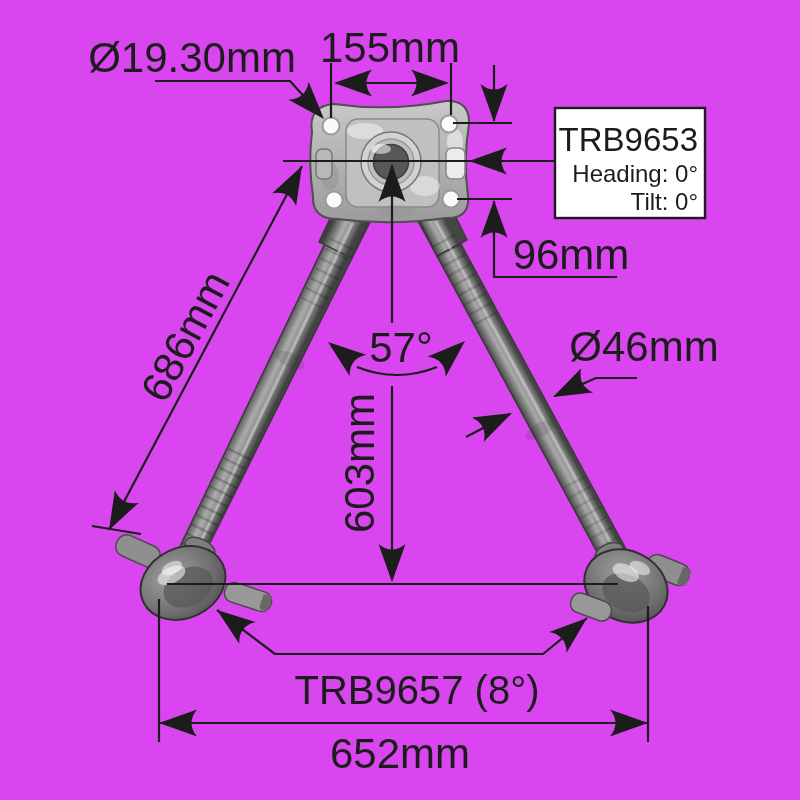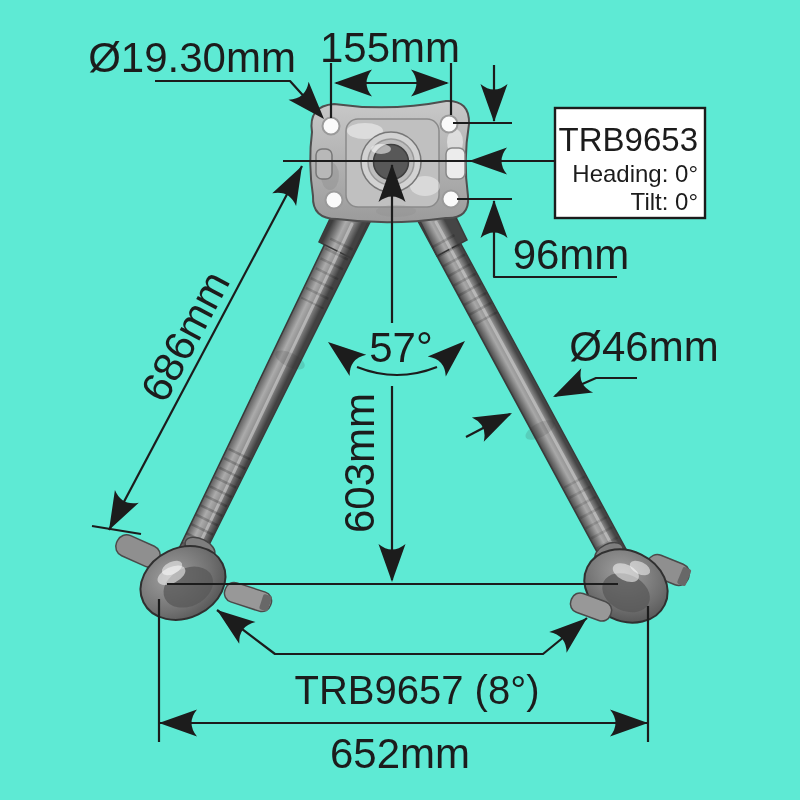--- a/index.html
+++ b/index.html
@@ -1,16 +1,16 @@
 <!DOCTYPE html>
 <html><head>
 <meta charset="utf-8">
 <style>
   html,body{margin:0;padding:0;background:#ffffff;}
-  .stage{position:relative;width:800px;height:800px;background:#5eead4;overflow:hidden;}
+  .stage{position:relative;width:800px;height:800px;background:#d946ef;overflow:hidden;}
   svg{position:absolute;left:0;top:0;}
   .ln{stroke:#1c1c1c;stroke-width:2.2;fill:none;stroke-linejoin:round;}
   .box{fill:#ffffff;stroke:#1c1c1c;stroke-width:2.4;}
   use.ah{fill:#1c1c1c;}
   text.lbl{font-family:"Liberation Sans",sans-serif;fill:#1c1c1c;}
   .fs42{font-size:42px;}
   .fs40{font-size:40px;}
   .fs33{font-size:33px;}
   .fs24{font-size:24px;}
 </style>

